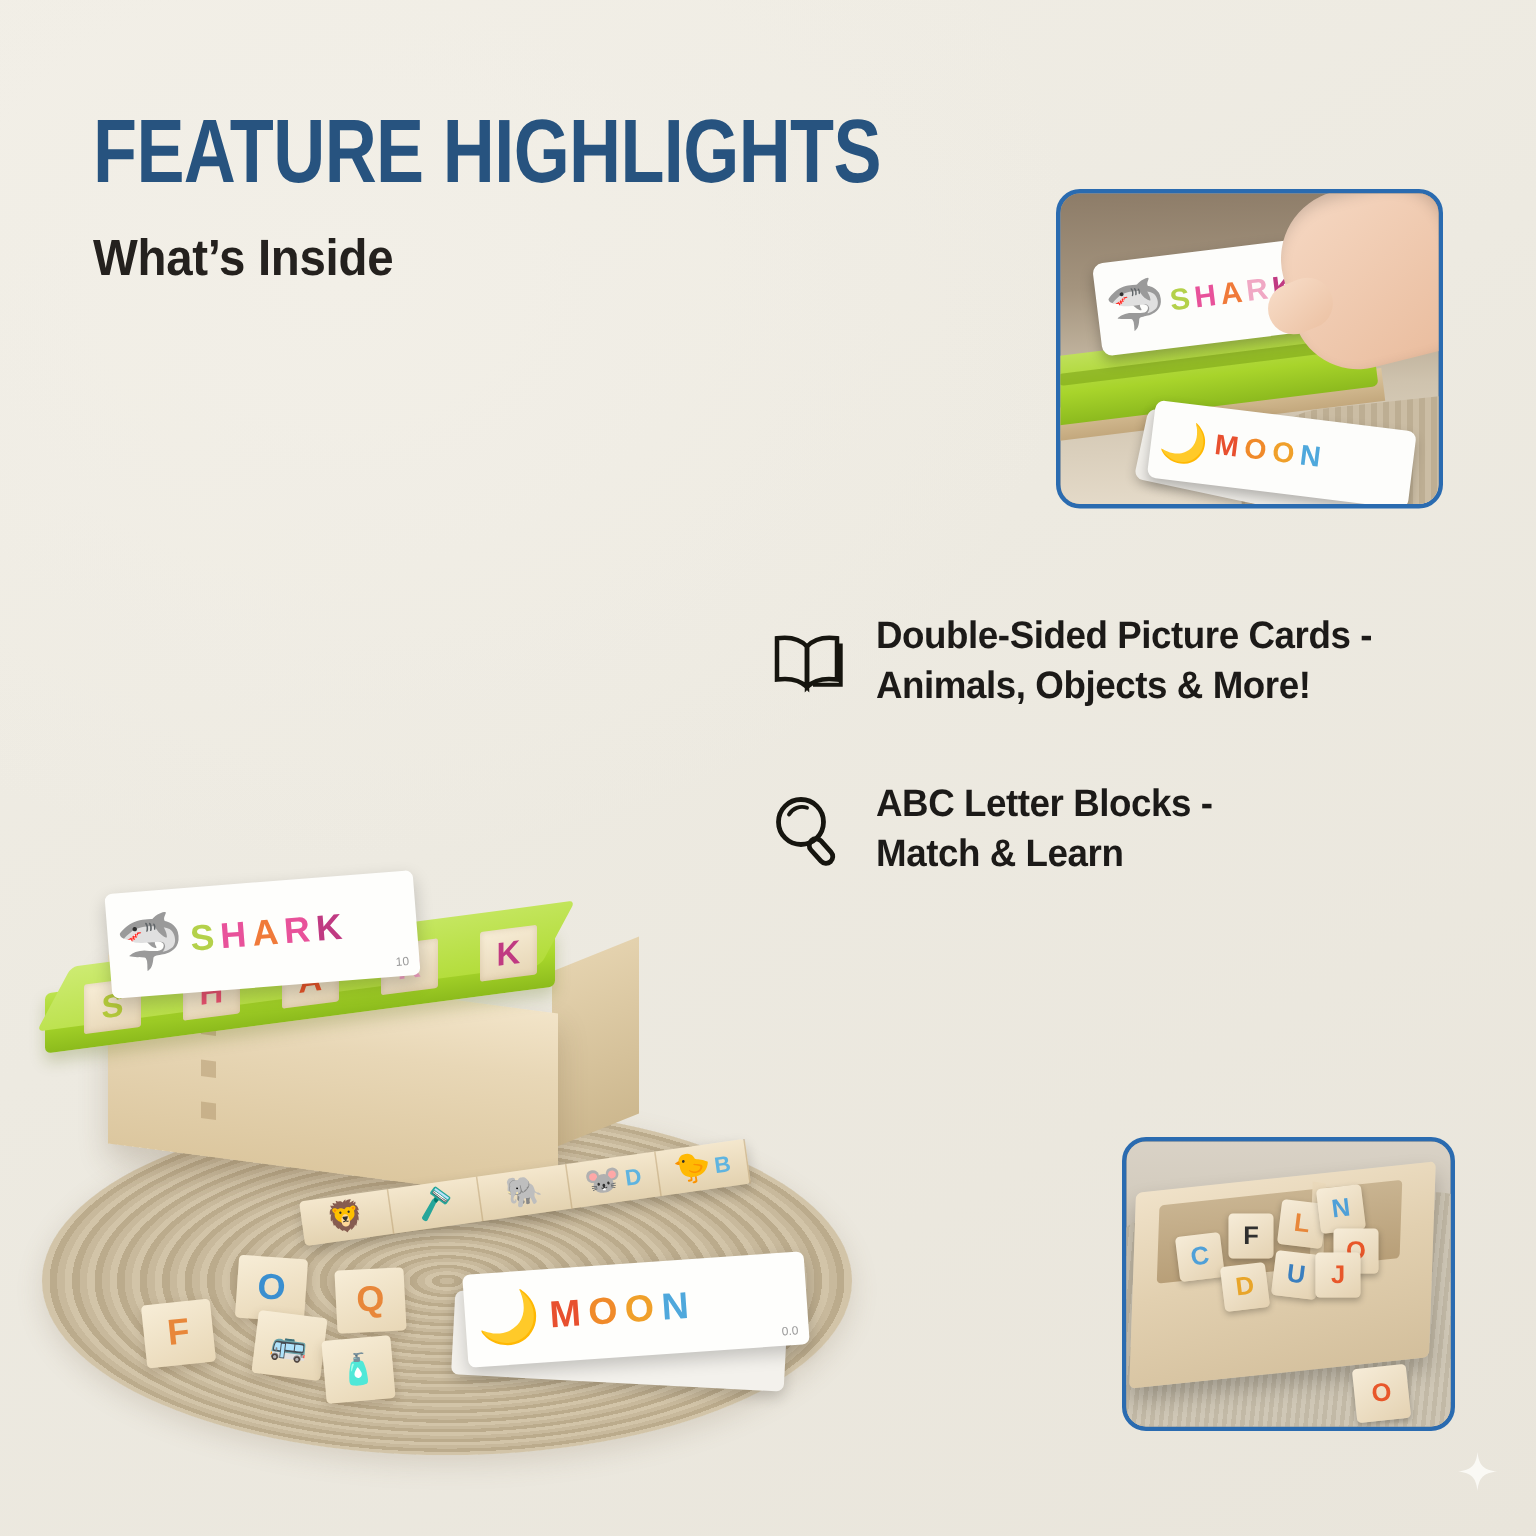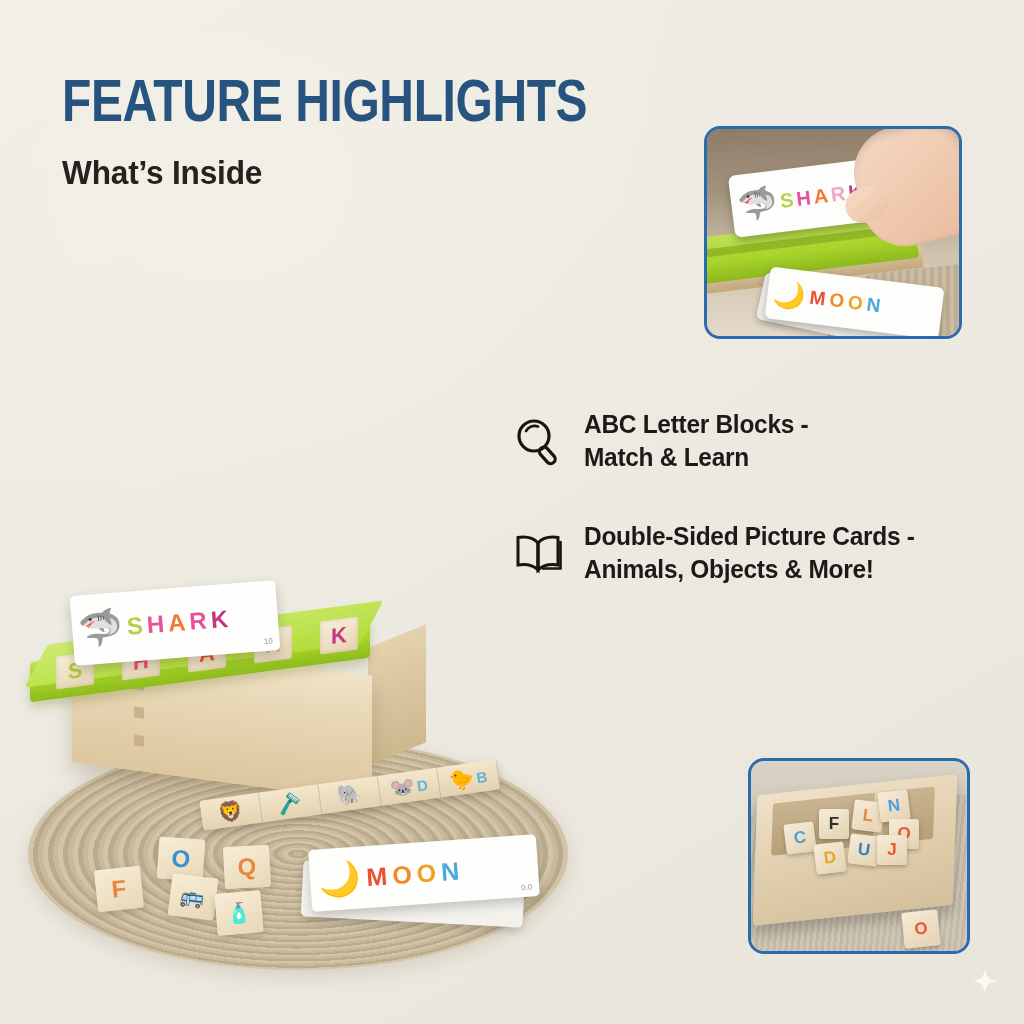--- a/index.html
+++ b/index.html
@@ -363,41 +363,41 @@
 
 <div id="infographic">
 
   <div class="title">FEATURE HIGHLIGHTS</div>
   <div class="subtitle">What’s Inside</div>
 
   <div class="features">
 
     <div class="feature">
       <span class="feature-icon">
-        <svg width="48" height="50" viewBox="0 0 48 50">
-          <circle cx="19" cy="19" r="15" fill="none" stroke="#16150F" stroke-width="3.2"></circle>
-          <path d="M11 14 A 10 10 0 0 1 23 9.5" fill="none" stroke="#16150F" stroke-width="2.6" stroke-linecap="round"></path>
-          <rect x="27.5" y="29" width="9" height="19" rx="4.5" fill="none" stroke="#16150F" stroke-width="3.2" transform="rotate(-42 32 38)"></rect>
-        </svg>
-      </span>
-      <span class="feature-text">ABC Letter Blocks -
-Match &amp; Learn</span>
-    </div>
-
-    <div class="feature">
-      <span class="feature-icon">
         <svg width="50" height="44" viewBox="0 0 50 44">
           <path d="M24 11 C19 5.5 11 4.5 4 5.5 L4 33 C11 32 19 33 24 38 Z" fill="none" stroke="#16150F" stroke-width="3"></path>
           <path d="M24 11 C29 5.5 37 4.5 44 5.5 L44 33 C37 32 29 33 24 38 Z" fill="none" stroke="#16150F" stroke-width="3"></path>
           <line x1="24" y1="11" x2="24" y2="38" stroke="#16150F" stroke-width="2.4"></line>
           <path d="M46.5 9 L46.5 36.5 L28 36.5" fill="none" stroke="#16150F" stroke-width="2.6"></path>
         </svg>
       </span>
       <span class="feature-text">Double-Sided Picture Cards -
 Animals, Objects &amp; More!</span>
+    </div>
+
+    <div class="feature">
+      <span class="feature-icon">
+        <svg width="48" height="50" viewBox="0 0 48 50">
+          <circle cx="19" cy="19" r="15" fill="none" stroke="#16150F" stroke-width="3.2"></circle>
+          <path d="M11 14 A 10 10 0 0 1 23 9.5" fill="none" stroke="#16150F" stroke-width="2.6" stroke-linecap="round"></path>
+          <rect x="27.5" y="29" width="9" height="19" rx="4.5" fill="none" stroke="#16150F" stroke-width="3.2" transform="rotate(-42 32 38)"></rect>
+        </svg>
+      </span>
+      <span class="feature-text">ABC Letter Blocks -
+Match &amp; Learn</span>
     </div>
 
 
   </div>
 
   <div class="photo-frame" id="photo-top-right">
     <div class="photo-inner">
       <div class="tr-bg"></div>
       <div class="tr-rug"></div>
       <div class="tr-traywood"></div>

